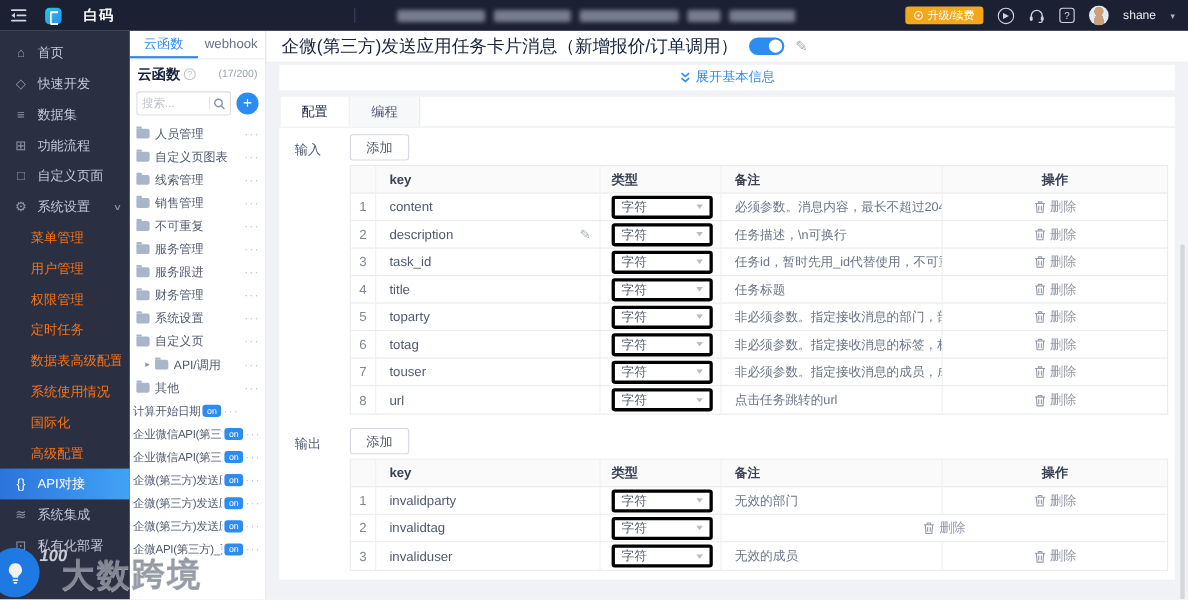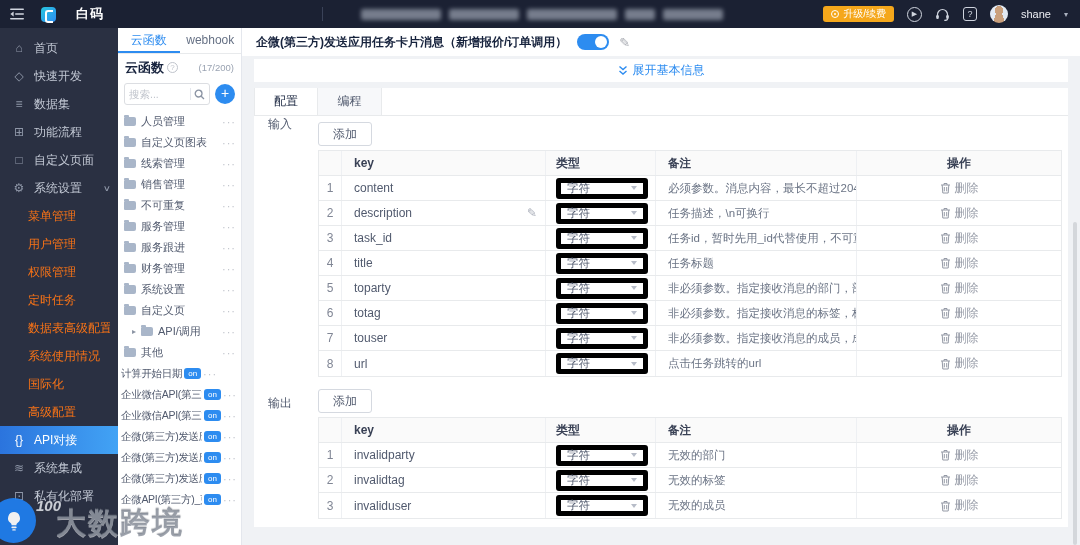--- a/index.html
+++ b/index.html
@@ -71,48 +71,48 @@
   .fl-row.indent{padding-left:14px}
   .fn-item{height:21px;display:flex;align-items:center;padding:0 4px 0 3px;font-size:10.5px;color:#515a6e;cursor:pointer;white-space:nowrap}
   .fn-item .nm{overflow:hidden;letter-spacing:-0.3px}
   .on-badge{flex:none;margin-left:2px;background:#2d8cf0;color:#fff;font-size:8px;line-height:11px;height:11px;
     padding:0 4px;border-radius:3px}
   .fn-item .dots{margin-left:2px}
 
   
   .main{position:absolute;left:242px;top:28px;width:838px;height:517px;background:#f0f2f5;overflow:hidden}
   .main-header{height:28px;background:#fff;display:flex;align-items:center;padding-left:14px;gap:10px}
-  .main-title{font-size:12px;font-weight:bold;color:#17233d}
+  .main-title{font-size:16px;font-weight:normal;color:#17233d}
   .toggle{width:32px;height:16px;border-radius:9px;background:#2d8cf0;position:relative;cursor:pointer;flex:none}
   .toggle::after{content:"";position:absolute;right:2px;top:2px;width:12px;height:12px;border-radius:50%;background:#fff}
   .pencil{color:#a8abb2;font-size:13px;cursor:pointer}
   .expand-bar{margin:3px 12px 0 12px;height:23px;background:#fff;display:flex;align-items:center;
     justify-content:center;gap:5px;color:#2d8cf0;font-size:12px;cursor:pointer}
   .panel{margin:6px 12px 0 12px;background:#fff;min-height:430px;padding-bottom:8px}
   .panel-tabs{display:flex;border-bottom:1px solid #e8eaec;height:28px}
   .ptab{width:64px;text-align:center;line-height:27px;font-size:12px;color:#515a6e;cursor:pointer;
     border-right:1px solid #e8eaec;background:#f7f8fa}
   .ptab.act{background:#fff;color:#17233d}
   .section{position:relative;padding:6px 0 0 64px}
-  .sec-label{position:absolute;left:14px;top:0;font-size:12px;color:#515a6e}
+  .sec-label{position:absolute;left:14px;top:12px;font-size:12px;color:#515a6e}
   .add-btn{height:24px;padding:0 14px;border:1px solid #d5d9e0;border-radius:3px;background:#fff;font-size:12px;
     color:#515a6e;line-height:22px;display:inline-block;cursor:pointer;margin-bottom:4px}
   .table{width:744px;border:1px solid #e8eaec;font-size:12px}
   .tr{display:flex;border-bottom:1px solid #e8eaec;height:25px;align-items:center}
   .tr:last-child{border-bottom:none}
   .tr.th-row{background:#fafafa;height:25px}
   .th-row .td{font-weight:bold;color:#394155}
   .td{height:100%;display:flex;align-items:center;border-right:1px solid #eef0f3;overflow:hidden}
   .td:last-child{border-right:none}
   .c-no{width:23px;justify-content:center;color:#808695;flex:none}
   .c-key{width:204px;padding-left:12px;color:#515a6e;flex:none}
   .c-type{width:110px;padding-left:10px;flex:none}
   .c-remark{width:201px;padding-left:12px;color:#6b7485;white-space:nowrap;font-size:11.5px;flex:none}
   .c-action{flex:1;justify-content:center;gap:4px;color:#959aa6}
-  .select{width:92px;height:21px;border:5px solid #000000;border-radius:3px;display:flex;align-items:center;
+  .select{width:92px;height:21px;border:3px solid #000000;border-radius:3px;display:flex;align-items:center;
     justify-content:space-between;padding:0 6px;color:#515a6e;background:#fff;cursor:pointer;font-size:11.5px}
   .sel-caret{width:0;height:0;border-left:3.5px solid transparent;border-right:3.5px solid transparent;
     border-top:4px solid #b7bcc8}
   .edit-ic{margin-left:auto;margin-right:8px;color:#a8adb8;font-size:12px;cursor:pointer}
   .del{display:flex;align-items:center;gap:4px;cursor:pointer}
 
   
   .scrollbar{position:absolute;right:3px;top:222px;width:4px;height:323px;background:#d4d7db;border-radius:2px;z-index:45;cursor:pointer}
 
   
@@ -660,21 +660,20 @@
                 <div class="td c-no">2</div>
                 <div class="td c-key">
                   <span>invalidtag</span>
                 </div>
                 <div class="td c-type">
                   <span class="select">
                     <span>字符</span>
                     <i class="sel-caret"></i>
                   </span>
                 </div>
-                <div class="td c-remark">无效的标签</div>
                 <div class="td c-action">
                   <span class="del">
                     <svg width="11" height="12" viewBox="0 0 11 12" fill="none" stroke="#959aa6" stroke-width="1">
                       <path d="M1 3h9M4 3V1.5h3V3M2.2 3l.6 8h5.4l.6-8M4.3 5v4.3M6.7 5v4.3"></path>
                     </svg>
                     <span>删除</span>
                   </span>
                 </div>
               </div>
 

